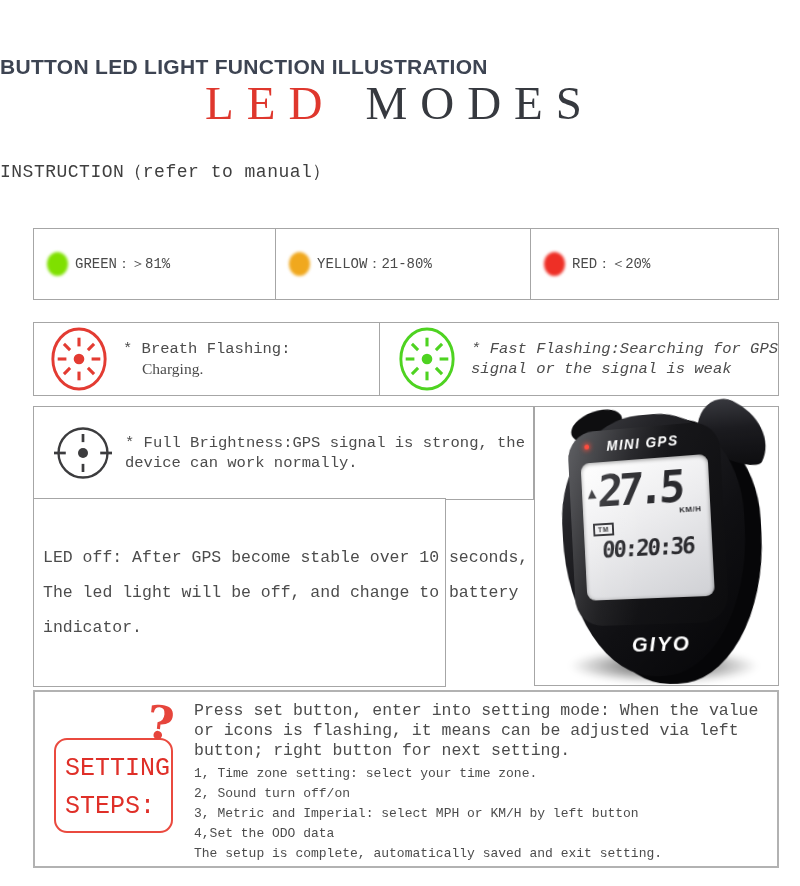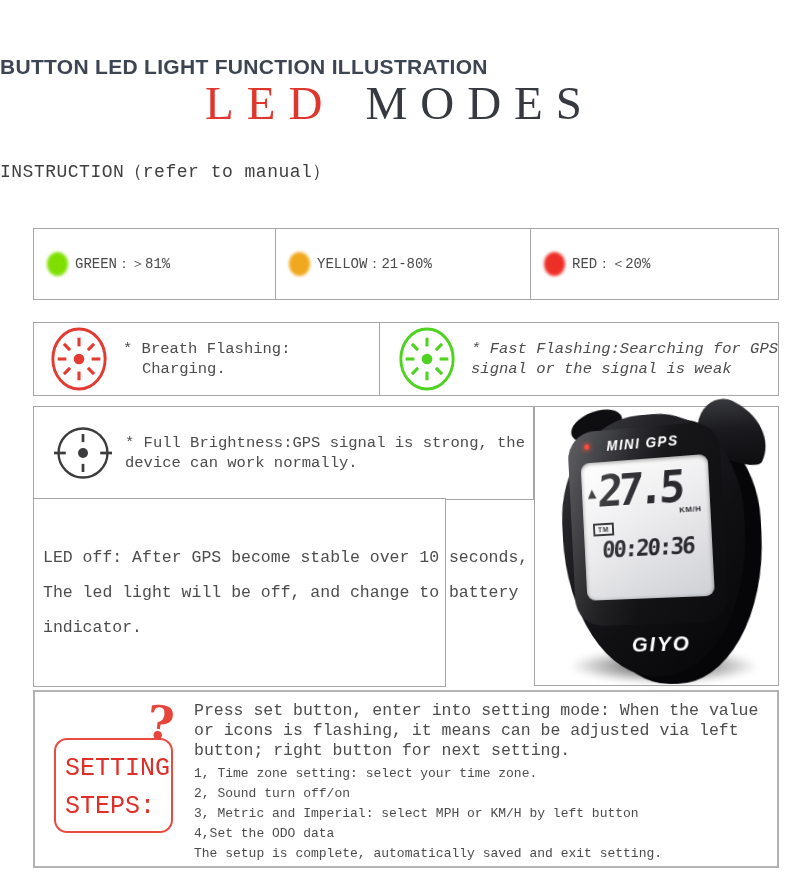--- a/index.html
+++ b/index.html
@@ -38,21 +38,21 @@
   .legend-label{font-size:14px;color:#4a4a4a;white-space:nowrap;}
 
   .row2{left:33px;top:290px;width:746px;height:74px;display:flex;margin-top:32px;}
   .row2 .cell{display:flex;align-items:center;box-sizing:border-box;}
   .c4{width:355px;border-right:1.5px solid #a6a6a6;}
   .c5{flex:1;font-style:italic;}
   .state-icon{flex:none;}
   .c4 .state-icon{margin-left:14px;}
   .c5 .state-icon{margin-left:16px;}
   .state-text{margin-left:13px;font-size:15.5px;line-height:20px;color:#4c4c4c;white-space:nowrap;}
-  .indent-2ch{padding-left:19px;}
+  .indent-2ch{padding-left:19px;font-family:Liberation Serif, serif;}
 
   .row3{left:33px;top:406px;width:501px;height:94px;display:flex;align-items:center;}
   .row3 .state-icon{margin-left:20px;flex:none;}
 
   .device-cell{left:534px;top:406px;width:245px;height:280px;}
 
   .row4{left:33px;top:498px;width:413px;height:189px;box-sizing:border-box;padding:41px 0 0 9px;}
   .row4 .note-line{font-size:16.5px;line-height:35px;color:#4c4c4c;white-space:nowrap;}
 
   

